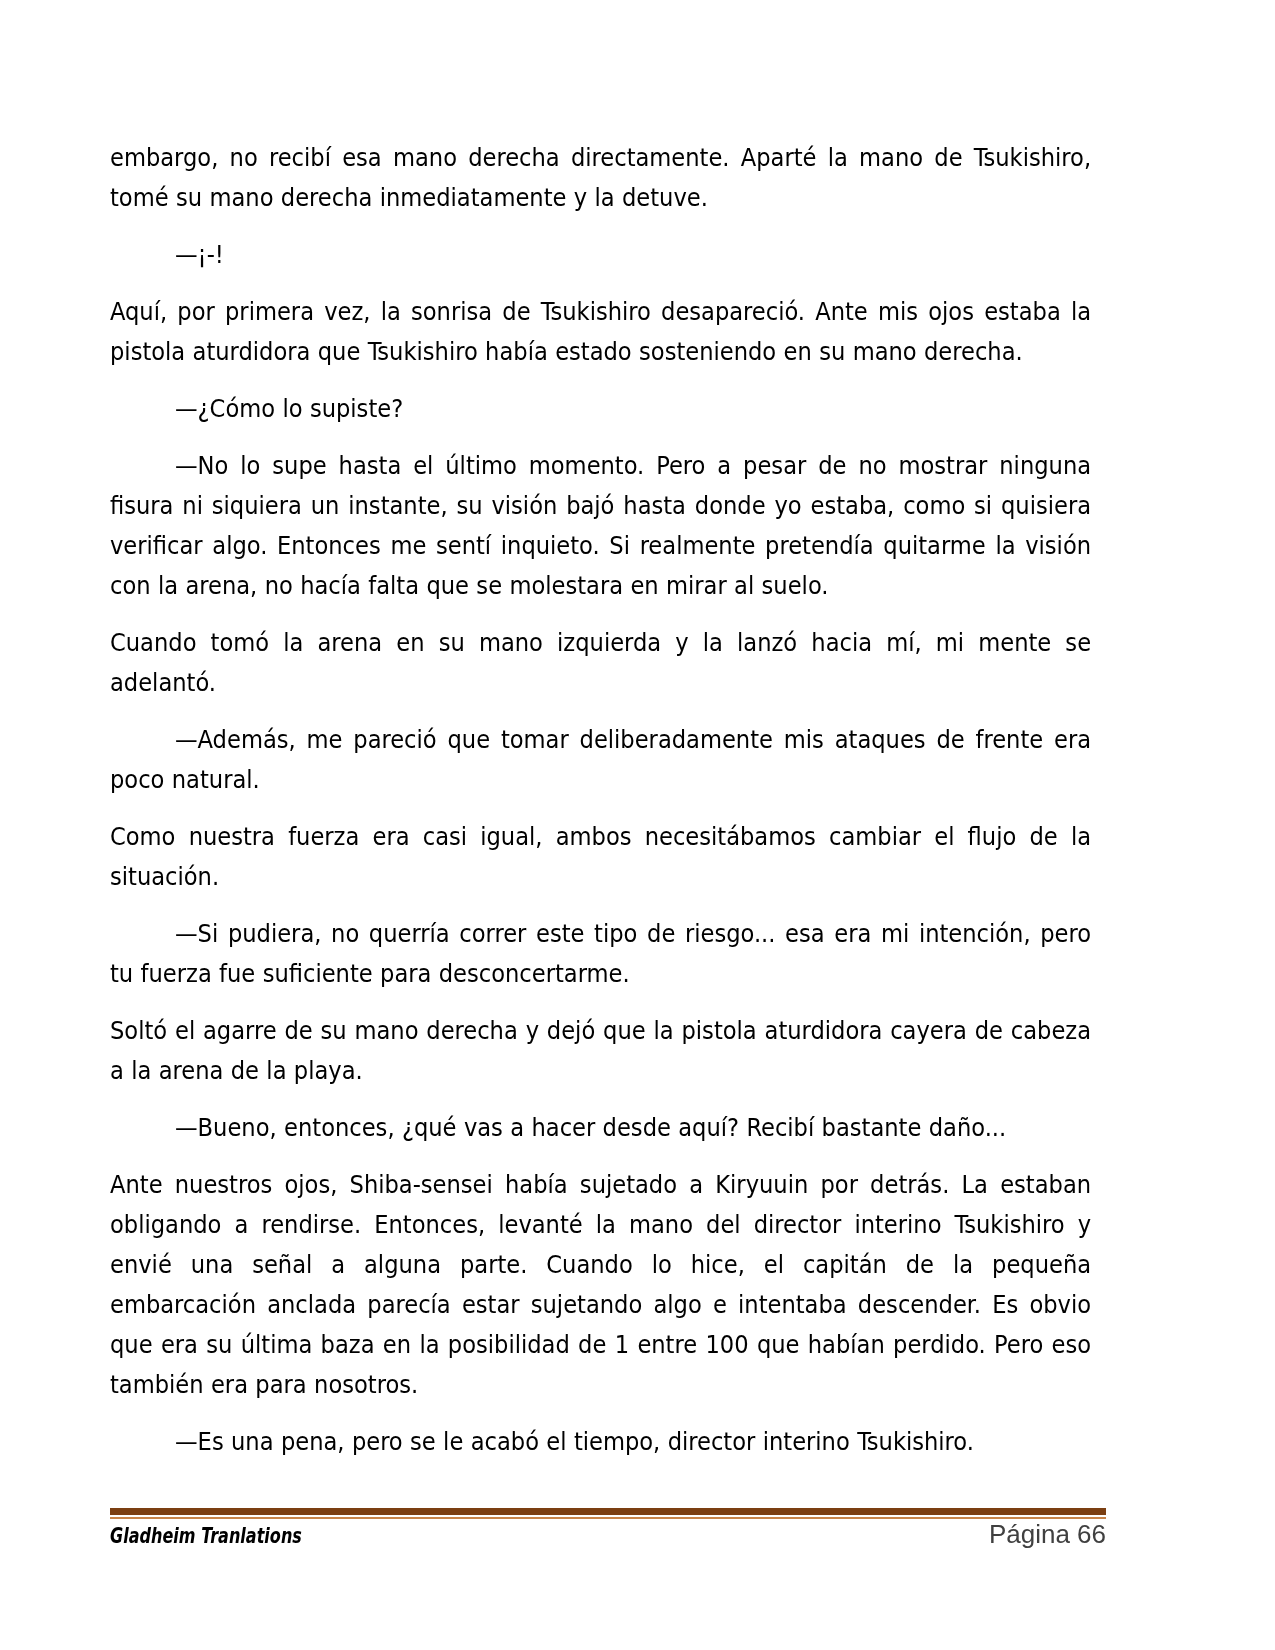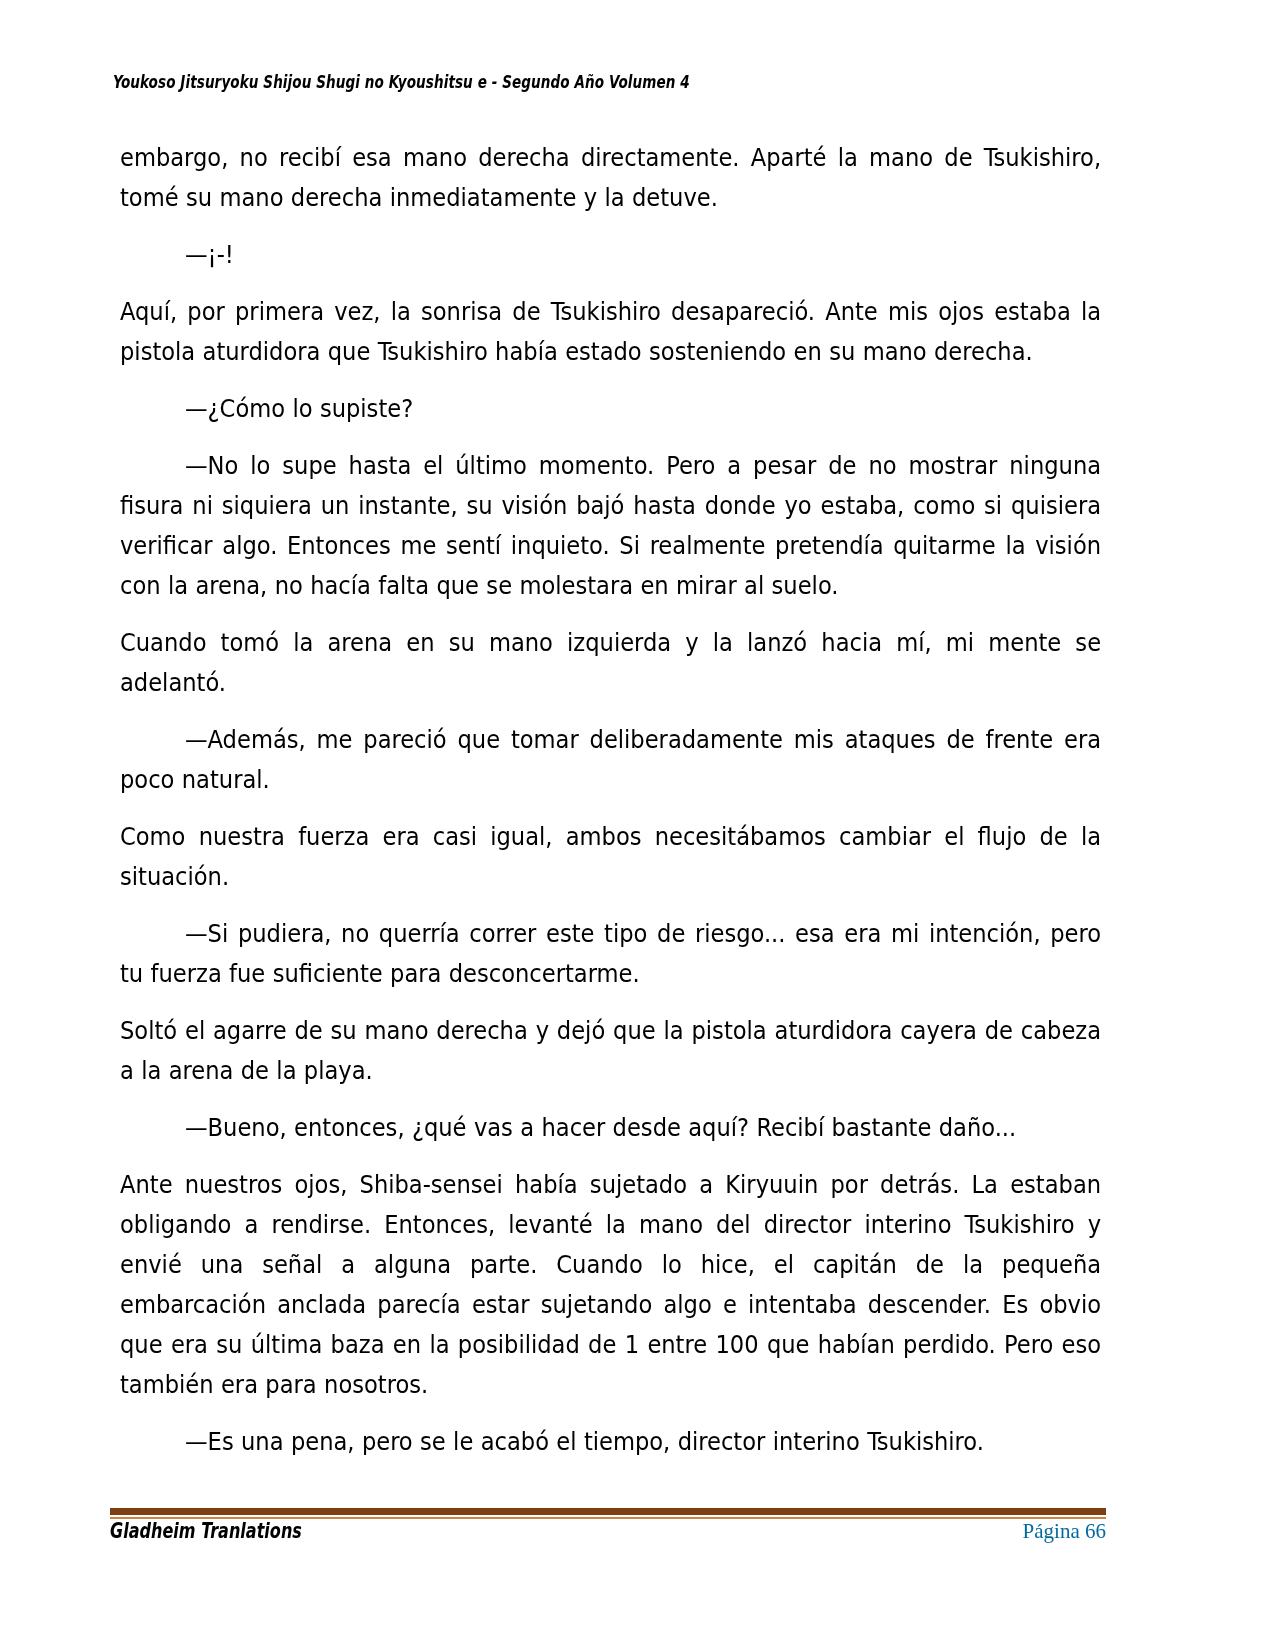--- a/index.html
+++ b/index.html
@@ -34,21 +34,21 @@
     color: #000000;
     letter-spacing: 0.1px;
     white-space: nowrap;
     transform: scaleX(0.86);
     transform-origin: left center;
   }
 
   
   .doc-body {
     position: absolute;
-    left: 120px;
+    left: 110px;
     top: 137px;
     width: 996px;
   }
 
   .doc-body p {
     margin: 0 0 17px 0;
     font-family: "DejaVu Sans Condensed", "Liberation Sans Narrow", "Liberation Sans", sans-serif;
     font-size: 25.5px;
     line-height: 40px;
     color: #000000;
@@ -103,35 +103,32 @@
     font-weight: bold;
     font-style: italic;
     font-stretch: condensed;
     color: #000000;
     white-space: nowrap;
     transform: scaleX(0.85);
     transform-origin: left center;
   }
 
   .footer-pageno {
-    font-family: Liberation Serif, serif;
-    font-size: 21px;
+    font-family: Liberation Sans, sans-serif;
+    font-size: 26px;
     font-weight: normal;
-    color: #0369a1;
+    color: #404040;
     white-space: nowrap;
   }
 </style>
 </head>
 <body>
 
 <div class="page">
 
-  <div class="doc-header">
-    <div class="header-title">Youkoso Jitsuryoku Shijou Shugi no Kyoushitsu e - Segundo Año Volumen 4</div>
-  </div>
 
   <div class="doc-body">
     <p>embargo, no recibí esa mano derecha directamente. Aparté la mano de Tsukishiro, tomé su mano derecha inmediatamente y la detuve.</p>
     <p class="indent">—¡-!</p>
     <p>Aquí, por primera vez, la sonrisa de Tsukishiro desapareció. Ante mis ojos estaba la pistola aturdidora que Tsukishiro había estado sosteniendo en su mano derecha.</p>
     <p class="indent">—¿Cómo lo supiste?</p>
     <p class="indent">—No lo supe hasta el último momento. Pero a pesar de no mostrar ninguna fisura ni siquiera un instante, su visión bajó hasta donde yo estaba, como si quisiera verificar algo. Entonces me sentí inquieto. Si realmente pretendía quitarme la visión con la arena, no hacía falta que se molestara en mirar al suelo.</p>
     <p>Cuando tomó la arena en su mano izquierda y la lanzó hacia mí, mi mente se adelantó.</p>
     <p class="indent">—Además, me pareció que tomar deliberadamente mis ataques de frente era poco natural.</p>
     <p>Como nuestra fuerza era casi igual, ambos necesitábamos cambiar el flujo de la situación.</p>

